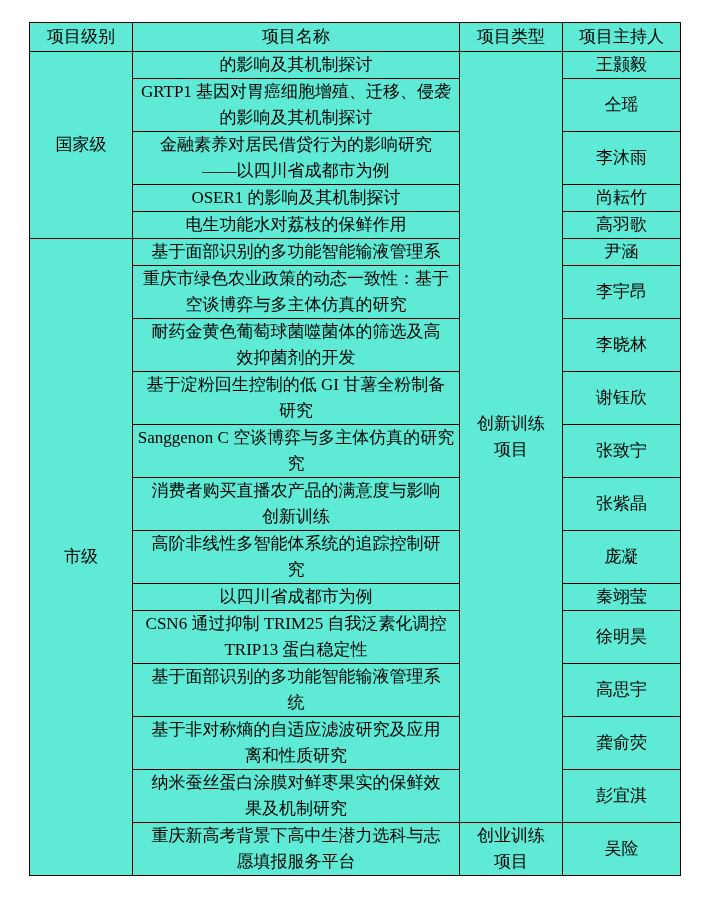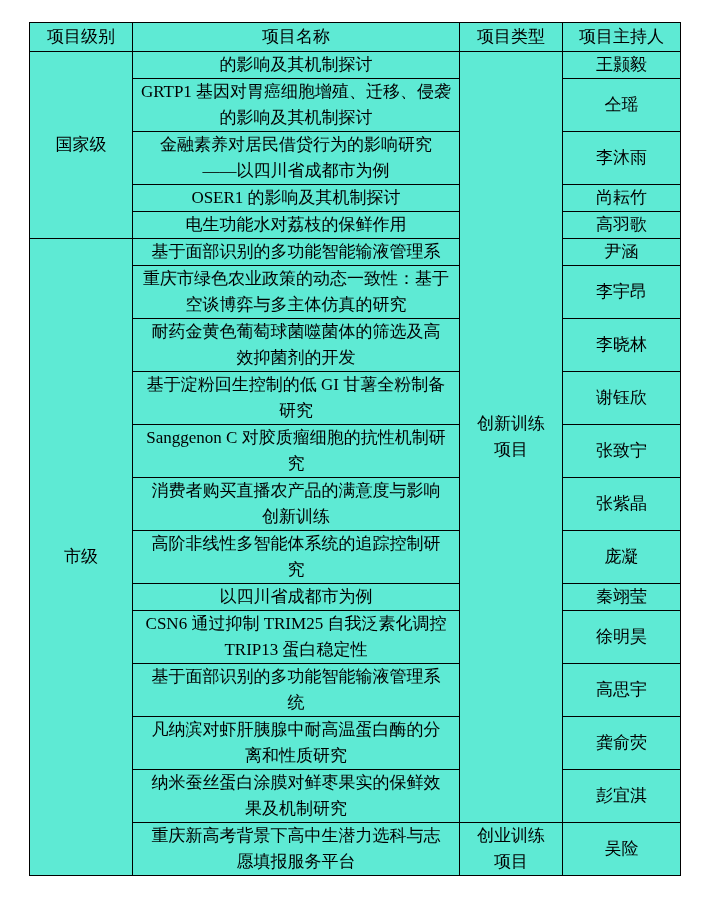--- a/index.html
+++ b/index.html
@@ -104,21 +104,21 @@
           <td rowspan="1">耐药金黄色葡萄球菌噬菌体的筛选及高
 效抑菌剂的开发</td>
           <td rowspan="1">李晓林</td>
         </tr>
         <tr>
           <td rowspan="1">基于淀粉回生控制的低 GI 甘薯全粉制备
 研究</td>
           <td rowspan="1">谢钰欣</td>
         </tr>
         <tr>
-          <td rowspan="1">Sanggenon C 对胶质瘤细胞的抗性机制研
+          <td rowspan="1">Sanggenon C 空谈博弈与多主体仿真的研究
 究</td>
           <td rowspan="1">张致宁</td>
         </tr>
         <tr>
           <td rowspan="1">消费者购买直播农产品的满意度与影响
 创新训练</td>
           <td rowspan="1">张紫晶</td>
         </tr>
         <tr>
           <td rowspan="1">高阶非线性多智能体系统的追踪控制研
@@ -133,21 +133,21 @@
           <td rowspan="1">CSN6 通过抑制 TRIM25 自我泛素化调控
 TRIP13 蛋白稳定性</td>
           <td rowspan="1">徐明昊</td>
         </tr>
         <tr>
           <td rowspan="1">基于面部识别的多功能智能输液管理系
 统</td>
           <td rowspan="1">高思宇</td>
         </tr>
         <tr>
-          <td rowspan="1">凡纳滨对虾肝胰腺中耐高温蛋白酶的分
+          <td rowspan="1">基于非对称熵的自适应滤波研究及应用
 离和性质研究</td>
           <td rowspan="1">龚俞荧</td>
         </tr>
         <tr>
           <td rowspan="1">纳米蚕丝蛋白涂膜对鲜枣果实的保鲜效
 果及机制研究</td>
           <td rowspan="1">彭宜淇</td>
         </tr>
         <tr>
           <td rowspan="1">重庆新高考背景下高中生潜力选科与志

